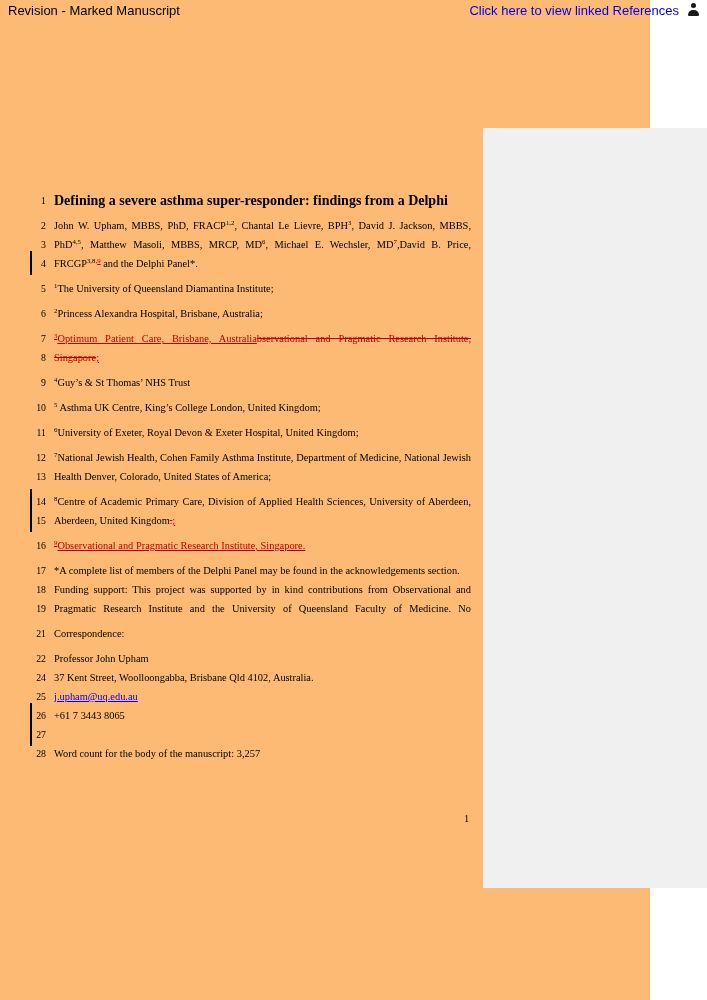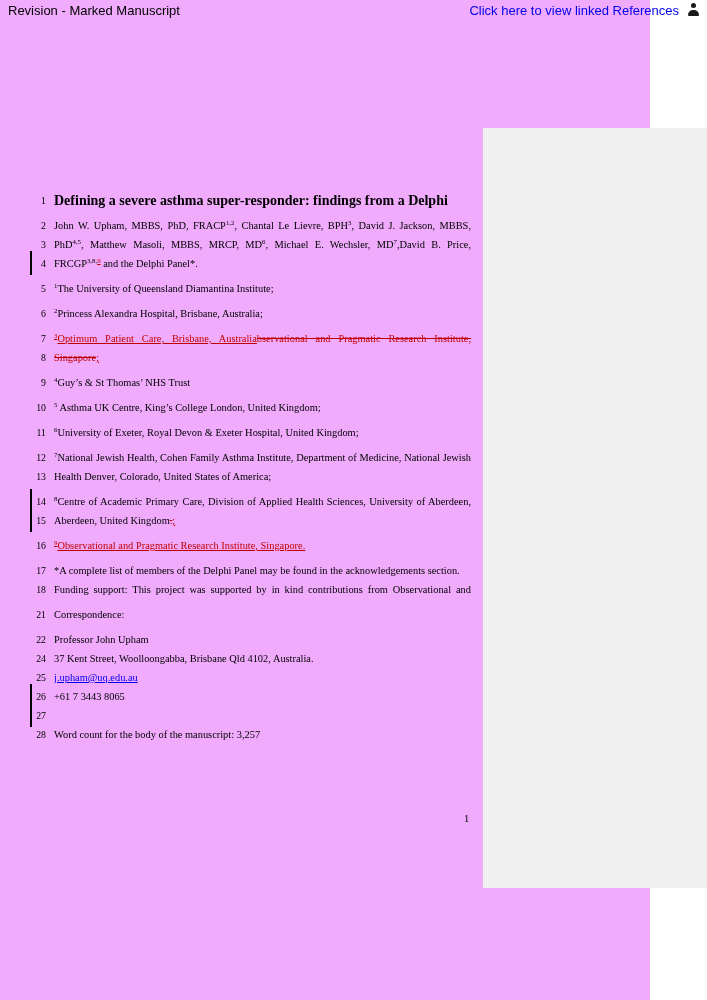--- a/index.html
+++ b/index.html
@@ -1,17 +1,17 @@
 <!DOCTYPE html>
 <html><head>
 <meta charset="utf-8">
 <style>
   html,body{margin:0;padding:0;}
   body{width:707px;height:1000px;background:#ffffff;overflow:hidden;position:relative;}
-  #screen{position:absolute;left:0;top:0;width:650px;height:1000px;background:#f0abfc;}
+  #screen{position:absolute;left:0;top:0;width:650px;height:1000px;background:#fdba74;}
 
   
   .header{position:absolute;top:0;left:0;width:707px;height:22px;display:flex;justify-content:space-between;
           align-items:flex-start;padding:3px 8px 0 8px;box-sizing:border-box;
           font-family:"Liberation Sans",sans-serif;font-size:13px;color:#000;}
   .hright{display:flex;}
   .hlink{color:#0000EE;cursor:pointer;}
   .person-icon{display:inline-block;width:11px;height:13px;position:relative;margin-left:9px;}
   .person-icon .ph{position:absolute;top:0;left:3px;width:5px;height:5px;border-radius:50%;background:#1a1a1a;}
   .person-icon .pb{position:absolute;bottom:0;left:0;width:11px;height:6px;border-radius:5px 5px 1px 1px;background:#1a1a1a;}
@@ -120,20 +120,24 @@
         <span class="lt"><span class="sup ins">9</span><span class="ins">Observational and Pragmatic Research Institute, Singapore.</span></span>
       </div>
       <div class="row para">
         <span class="ln">17</span>
         <span class="lt"><span class="">*A complete list of members of the Delphi Panel may be found in the acknowledgements section.</span></span>
       </div>
       <div class="row">
         <span class="ln">18</span>
         <span class="lt just"><span class="u">Funding support</span><span class="">: This project was supported by in kind contributions from Observational and</span></span>
       </div>
+      <div class="row">
+        <span class="ln">19</span>
+        <span class="lt just"><span class="">Pragmatic Research Institute and the University of Queensland Faculty of Medicine. No</span></span>
+      </div>
       <div class="row para">
         <span class="ln">21</span>
         <span class="lt"><span class="u">Correspondence:</span></span>
       </div>
       <div class="row para">
         <span class="ln">22</span>
         <span class="lt"><span class="">Professor John Upham</span></span>
       </div>
       <div class="row">
         <span class="ln">24</span>

